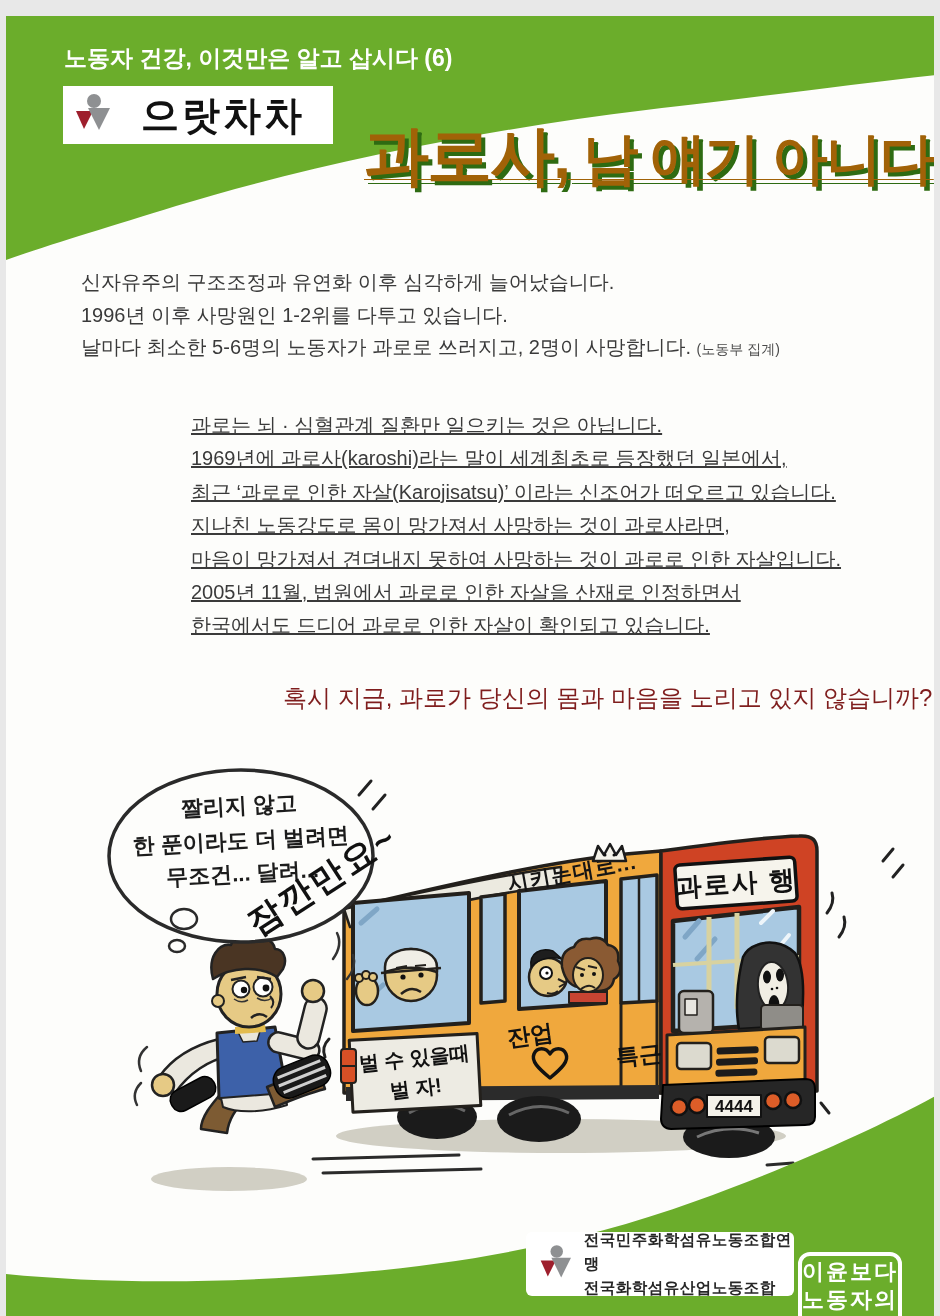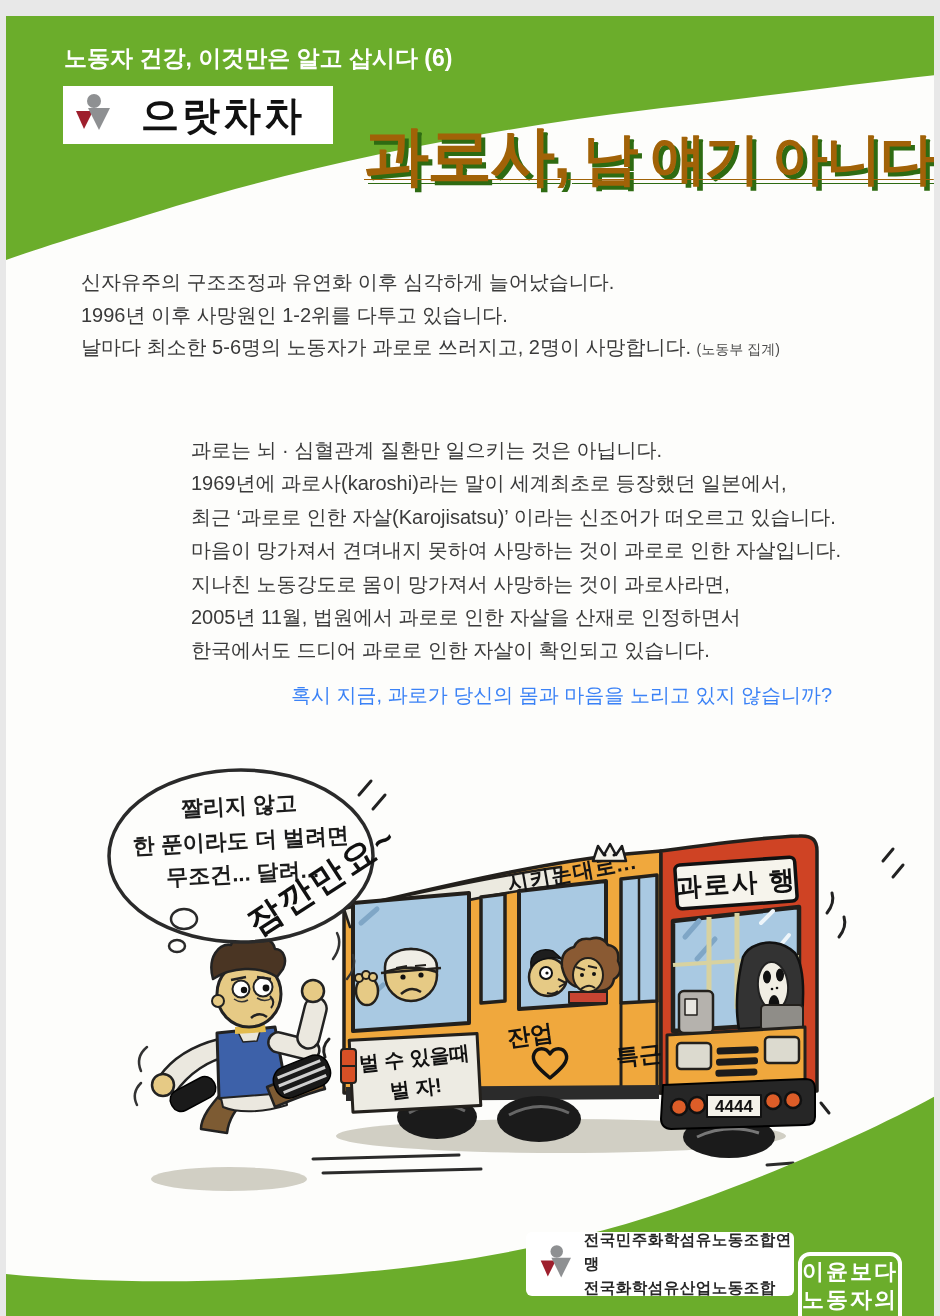--- a/index.html
+++ b/index.html
@@ -10,22 +10,22 @@
   .tagline{left:58px;top:27px;color:#fff;font-size:23px;font-weight:800;letter-spacing:0px;}
   .logo-box{left:57px;top:70px;width:270px;height:58px;background:#fff;display:flex;align-items:center;gap:28px;padding-left:10px;box-sizing:border-box;}
   .logo-brush{font-size:38px;font-weight:900;color:#111;letter-spacing:3px;transform:scaleY(1.05);}
   .main-title{left:358px;top:96px;width:600px;color:#a16207;font-weight:800;letter-spacing:-2px;
               text-shadow:4px 4px 0 #2e6b12;white-space:nowrap;text-decoration:underline;}
   .title-emph{font-size:65px;}
   .title-rest{font-size:56px;}
   
   .para{color:#3a3a3a;font-size:20px;}
   .p1{left:75px;top:250px;line-height:32.5px;}
-  .p2{left:185px;top:418px;line-height:33.4px;}
-  .callout{left:285px;top:666px;color:#3b82f6;font-size:20px;}
+  .p2{left:185px;top:393px;line-height:33.4px;text-decoration:underline;}
+  .callout{left:277px;top:666px;color:#7f1d1d;font-size:24px;}
   .note{font-size:14px;color:#4a4a4a;text-align:center;}
   
   .footer-box{left:520px;top:1216px;width:268px;height:64px;background:#fff;border-radius:6px;
               display:flex;align-items:center;gap:10px;padding-left:12px;box-sizing:border-box;}
   .footer-lines{display:flex;flex-direction:column;line-height:24px;}
   .footer-line{font-size:15.5px;font-weight:800;color:#262626;letter-spacing:0.5px;}
   .stamp{left:792px;top:1236px;width:104px;height:96px;background:#6bad2b;border:4px solid #fff;
          border-radius:12px;box-sizing:border-box;display:flex;flex-direction:column;justify-content:center;
          align-items:center;color:#fff;font-weight:900;font-size:22px;line-height:28px;letter-spacing:2px;}
   svg text{font-family:"Liberation Sans","DejaVu Sans",sans-serif;}
@@ -57,22 +57,22 @@
   <div class="abs para p1">
     <div>신자유주의 구조조정과 유연화 이후 심각하게 늘어났습니다.</div>
     <div>1996년 이후 사망원인 1-2위를 다투고 있습니다.</div>
     <div><span>날마다 최소한 5-6명의 노동자가 과로로 쓰러지고, 2명이 사망합니다.</span> <span class="note">(노동부 집계)</span></div>
   </div>
 
   <div class="abs para p2">
     <div>과로는 뇌 · 심혈관계 질환만 일으키는 것은 아닙니다.</div>
     <div>1969년에 과로사(karoshi)라는 말이 세계최초로 등장했던 일본에서,</div>
     <div>최근 ‘과로로 인한 자살(Karojisatsu)’ 이라는 신조어가 떠오르고 있습니다.</div>
+    <div>지나친 노동강도로 몸이 망가져서 사망하는 것이 과로사라면,</div>
     <div>마음이 망가져서 견뎌내지 못하여 사망하는 것이 과로로 인한 자살입니다.</div>
-    <div>지나친 노동강도로 몸이 망가져서 사망하는 것이 과로사라면,</div>
     <div>2005년 11월, 법원에서 과로로 인한 자살을 산재로 인정하면서</div>
     <div>한국에서도 드디어 과로로 인한 자살이 확인되고 있습니다.</div>
   </div>
 
   <div class="abs callout">혹시 지금, 과로가 당신의 몸과 마음을 노리고 있지 않습니까?</div>
 
   <svg class="abs" style="left:55px;top:735px" width="880" height="470" viewBox="0 0 880 470">
 
     <ellipse cx="500" cy="385" rx="225" ry="17" fill="#c6c3b7" opacity="0.8"></ellipse>
     <ellipse cx="168" cy="428" rx="78" ry="12" fill="#c6c3b7" opacity="0.8"></ellipse>

